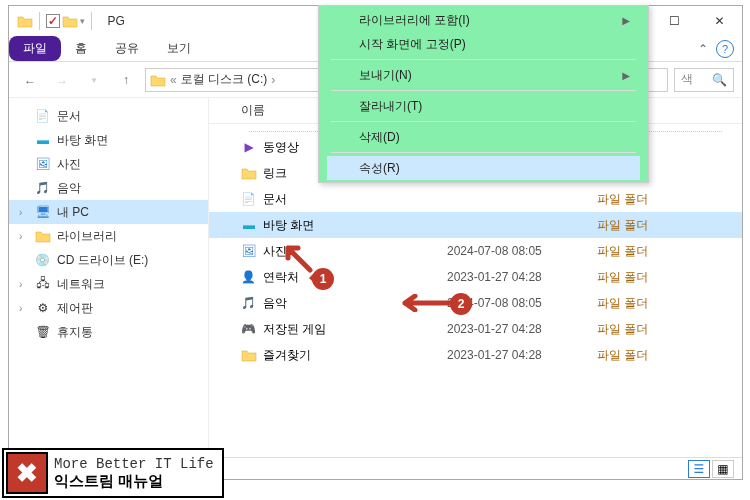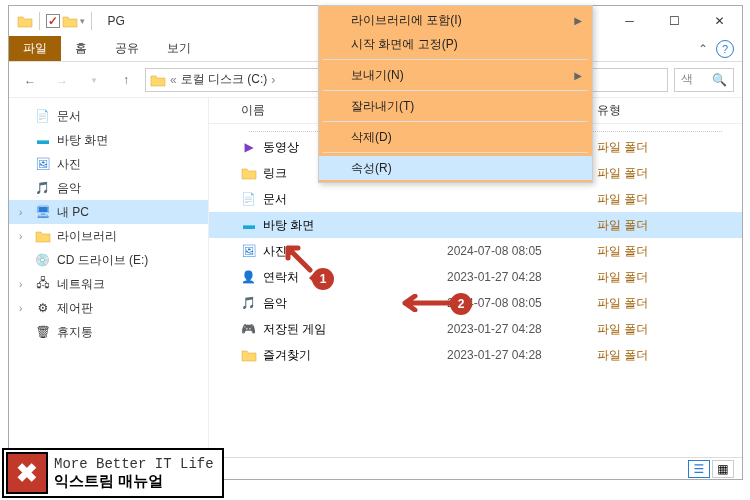--- a/index.html
+++ b/index.html
@@ -11,21 +11,21 @@
 .titlebar-icons { display: flex; gap: 2px; align-items: center; }
 .tb-folder { width: 16px; height: 14px; }
 .tb-sep { width: 1px; height: 18px; background: #ccc; margin: 0 4px; }
 .tb-check { width: 14px; height: 14px; border: 1px solid #888; display: flex; align-items: center; justify-content: center; color: #c0392b; font-weight: bold; }
 .tb-title { margin-left: 12px; color: #333; }
 .win-controls { margin-left: auto; display: flex; }
 .win-btn { width: 45px; height: 30px; display: flex; align-items: center; justify-content: center; color: #333; }
 
 .ribbon { height: 26px; display: flex; align-items: stretch; border-bottom: 1px solid #ddd; }
 .ribbon-tab { padding: 0 14px; display: flex; align-items: center; color: #333; }
-.ribbon-tab.active { background: #a16207; color: #fff; }
+.ribbon-tab.active { background: #4c1d95; color: #fff; border-radius: 8px; }
 .ribbon-right { margin-left: auto; display: flex; align-items: center; padding-right: 8px; gap: 4px; }
 .ribbon-chevron { color: #666; padding: 0 4px; }
 .ribbon-help { width: 18px; height: 18px; border: 1px solid #2a7dd4; border-radius: 50%; display: flex; align-items: center; justify-content: center; color: #2a7dd4; font-size: 11px; }
 
 .navbar { height: 36px; display: flex; align-items: center; padding: 0 8px; gap: 6px; border-bottom: 1px solid #eee; }
 .nav-btn { width: 26px; height: 26px; display: flex; align-items: center; justify-content: center; color: #666; }
 .nav-btn.disabled { color: #ccc; }
 .addr-bar { flex: 1; height: 24px; border: 1px solid #ccc; display: flex; align-items: center; padding: 0 4px; gap: 4px; }
 .addr-folder { width: 16px; height: 14px; }
 .addr-text { color: #333; }
@@ -53,21 +53,21 @@
 .file-row .cell-name { width: 230px; display: flex; align-items: center; gap: 6px; padding-left: 24px; }
 .file-row .cell-date { width: 150px; color: #555; }
 .file-row .cell-type { width: 80px; color: #a16207; }
 .row-icon { width: 16px; height: 14px; display: flex; align-items: center; justify-content: center; }
 
 .statusbar { height: 22px; border-top: 1px solid #ddd; display: flex; align-items: center; justify-content: flex-end; padding: 0 8px; gap: 2px; }
 .view-btn { width: 22px; height: 18px; border: 1px solid #ccc; display: flex; align-items: center; justify-content: center; }
 .view-btn.active { border-color: #2a7dd4; color: #2a7dd4; }
 
 
-.ctx-menu { position: absolute; left: 318px; top: 5px; width: 275px; background: #fdba74; border: 1px solid #ccc; box-shadow: 2px 2px 6px rgba(0,0,0,0.2); padding: 2px 0; z-index: 10; }
+.ctx-menu { position: absolute; left: 318px; top: 5px; width: 331px; background: #86efac; border: 1px solid #ccc; box-shadow: 2px 2px 6px rgba(0,0,0,0.2); padding: 2px 8px; z-index: 10; }
 .ctx-item { height: 24px; display: flex; align-items: center; padding: 0 24px 0 32px; color: #222; position: relative; }
 .ctx-item:hover, .ctx-item.hover { background: #cce8ff; }
 .ctx-sep { height: 1px; background: #ddd; margin: 3px 4px; }
 .ctx-sub { position: absolute; right: 10px; color: #666; font-size: 10px; }
 
 
 .callout { position: absolute; width: 22px; height: 22px; border-radius: 50%; background: #c0392b; color: #fff; display: flex; align-items: center; justify-content: center; font-weight: bold; z-index: 20; font-size: 12px; }
 .callout::before { content: ""; position: absolute; left: -9px; top: 4px; border: 6px solid transparent; border-right-color: #c0392b; }
 .arrow-red { position: absolute; z-index: 18; color: #c0392b; }
 

